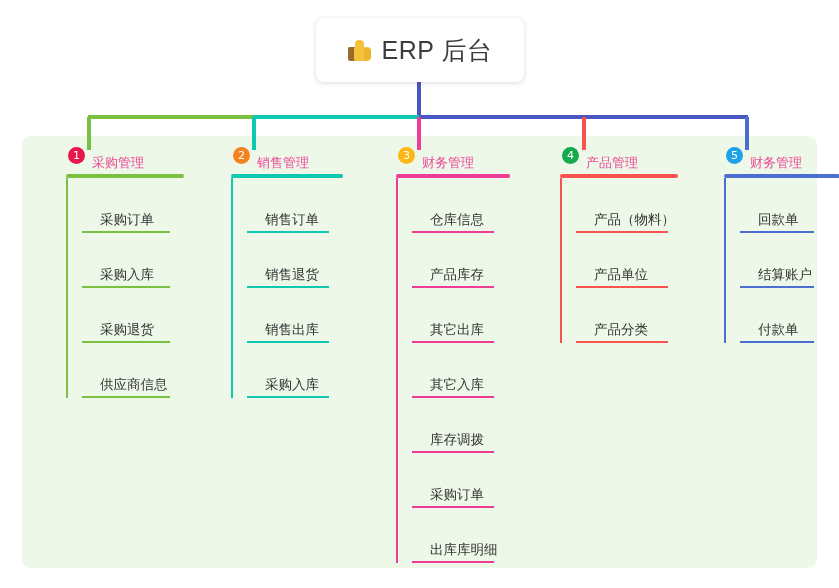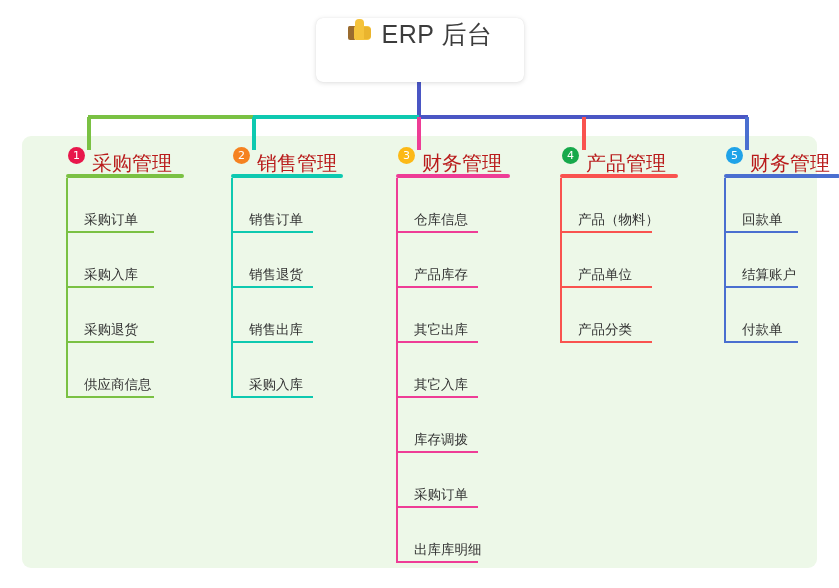--- a/index.html
+++ b/index.html
@@ -20,21 +20,21 @@
   #root-node {
     position: absolute;
     left: 316px;
     top: 18px;
     width: 208px;
     height: 64px;
     background: #ffffff;
     border-radius: 7px;
     box-shadow: 0 1px 5px rgba(0,0,0,0.13), 0 0 1px rgba(0,0,0,0.10);
     display: flex;
-    align-items: flex-start;
+    align-items: center;
     justify-content: center;
     gap: 9px;
     z-index: 6;
   }
   #root-label {
     font-size: 25px;
     color: #3c3c3c;
     letter-spacing: 0.5px;
     white-space: nowrap;
   }
@@ -131,34 +131,34 @@
     height: 17px;
     border-radius: 50%;
     color: #ffffff;
     font-size: 11px;
     line-height: 17px;
     text-align: center;
     flex: 0 0 auto;
     font-family: "DejaVu Sans", sans-serif;
   }
   .col-title {
-    font-size: 20px;
-    color: #b91c1c;
+    font-size: 13px;
+    color: #ec4899;
     white-space: nowrap;
     margin-top: 16px;
   }
   .col-rule {
     height: 4px;
     border-radius: 2px;
     margin-left: 14px;
   }
   .sub-list {
     position: relative;
     margin-left: 14px;
-    padding-left: 0;
+    padding-left: 16px;
   }
   .spine {
     position: absolute;
     left: 0;
     top: 0;
     bottom: 0;
     width: 2px;
   }
   .sub-item {
     position: relative;

